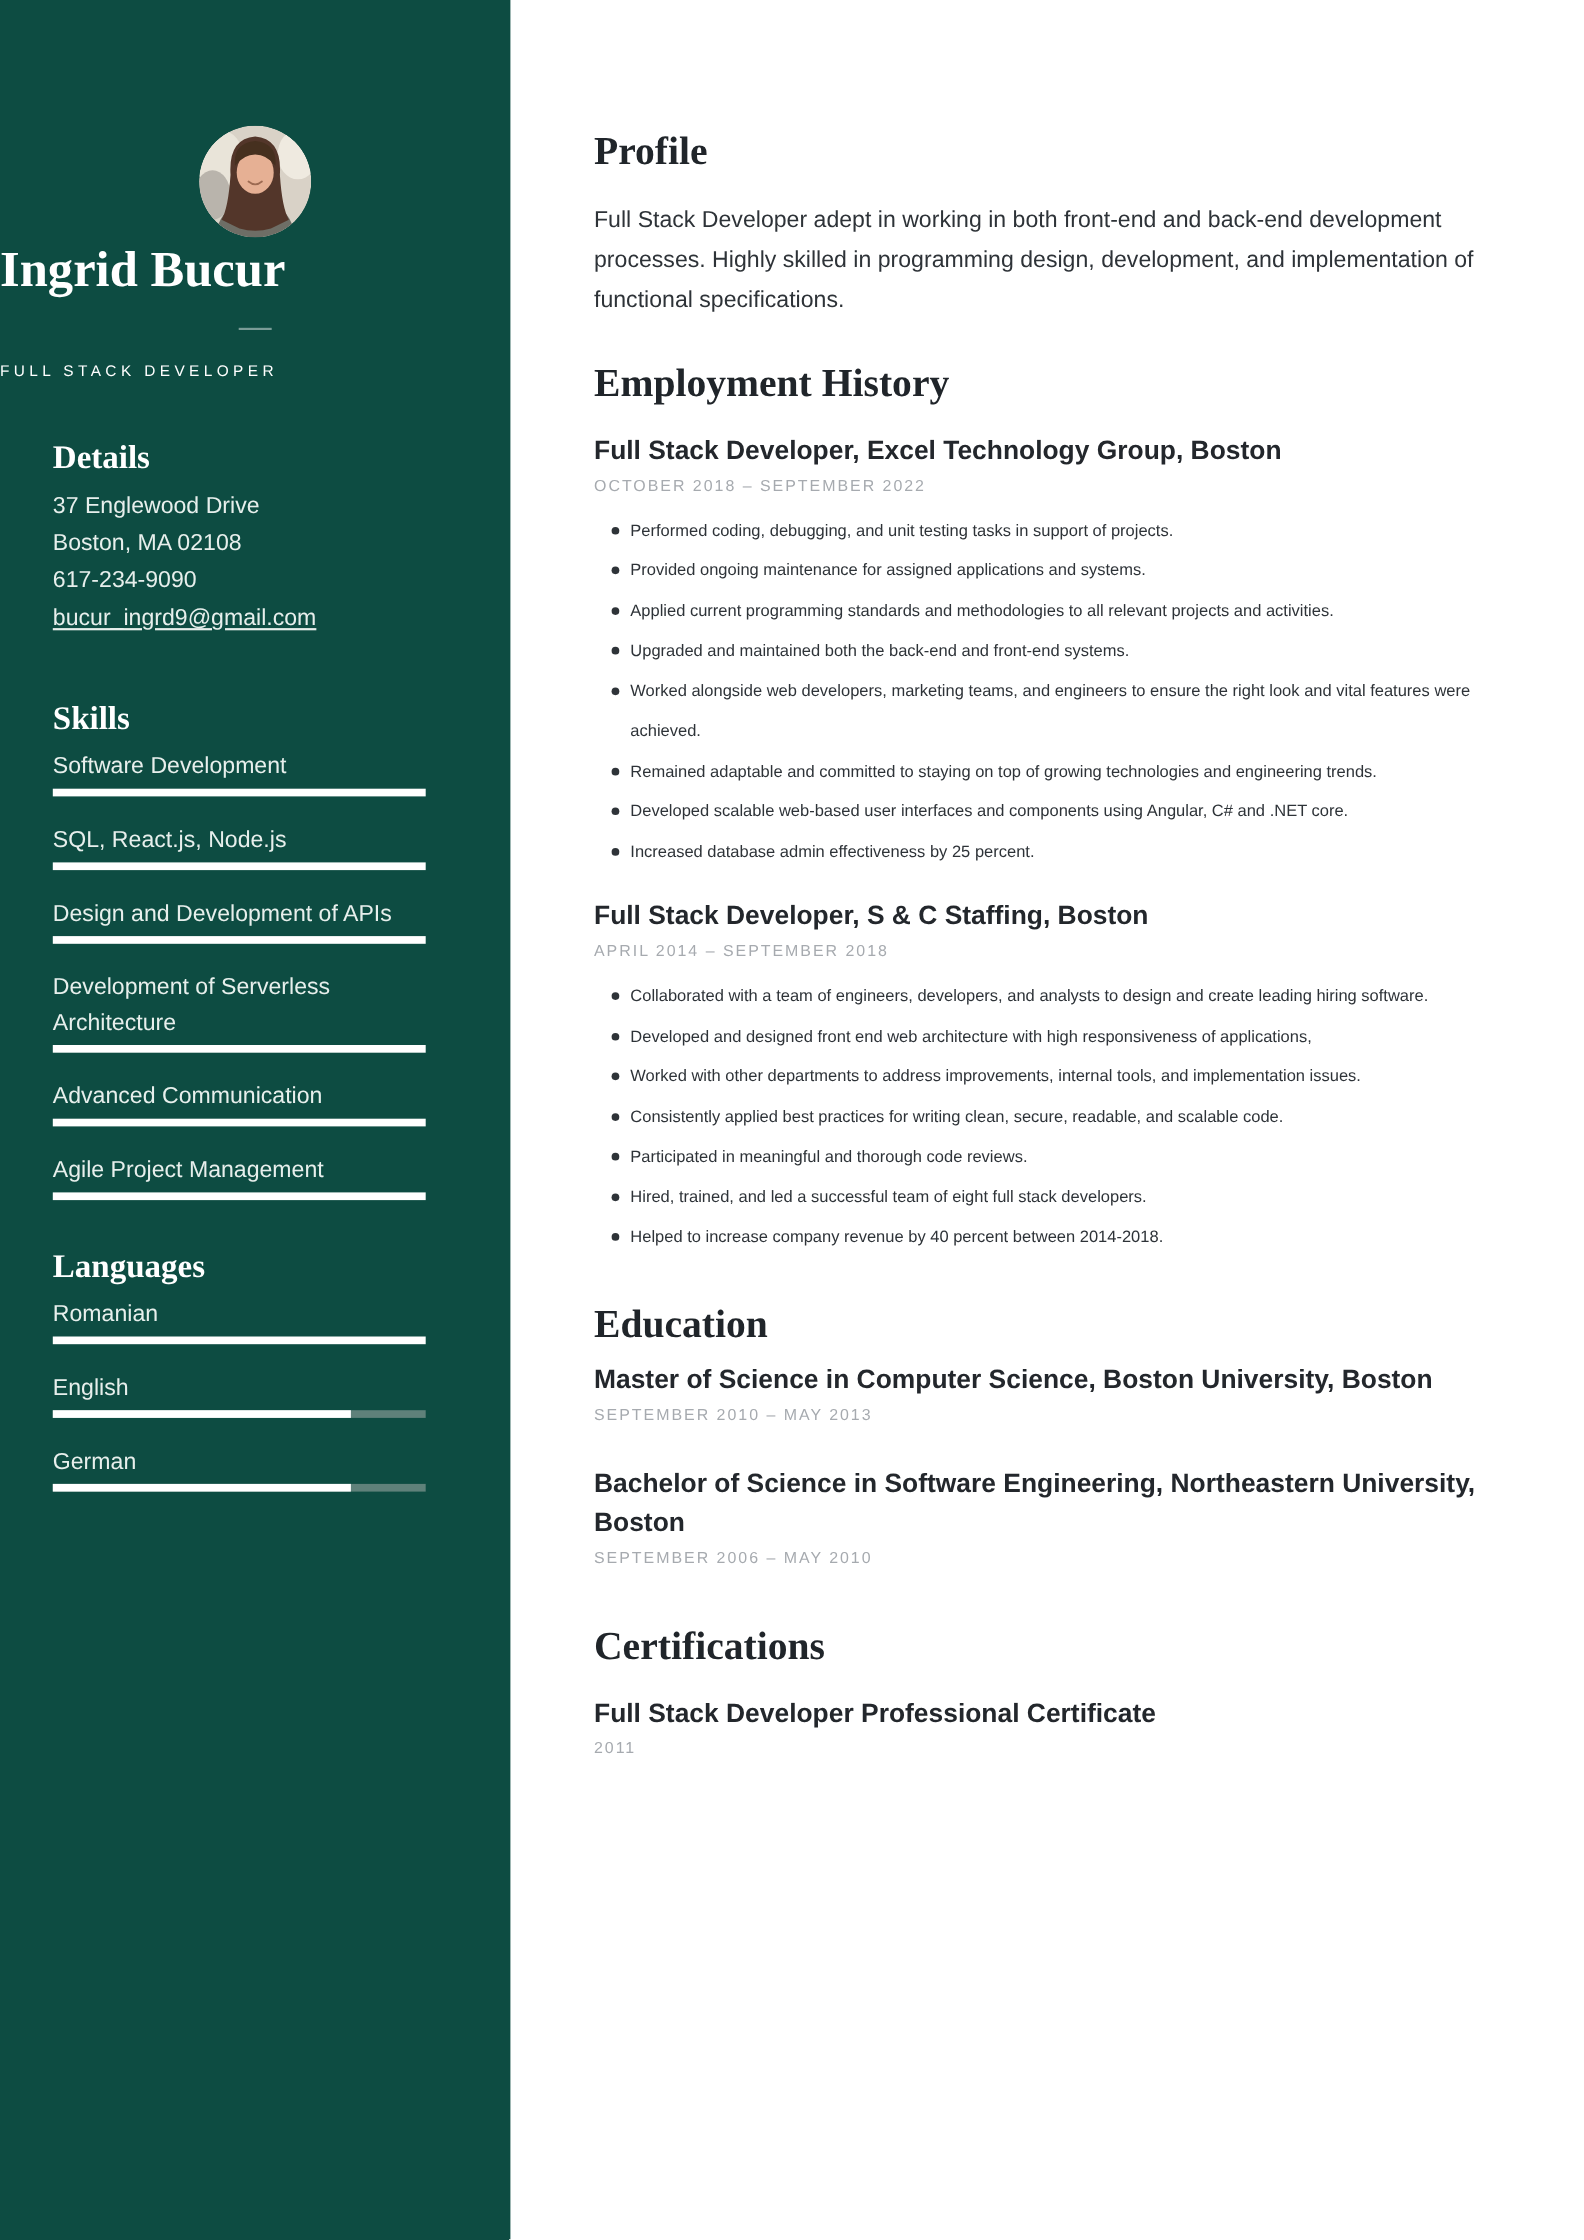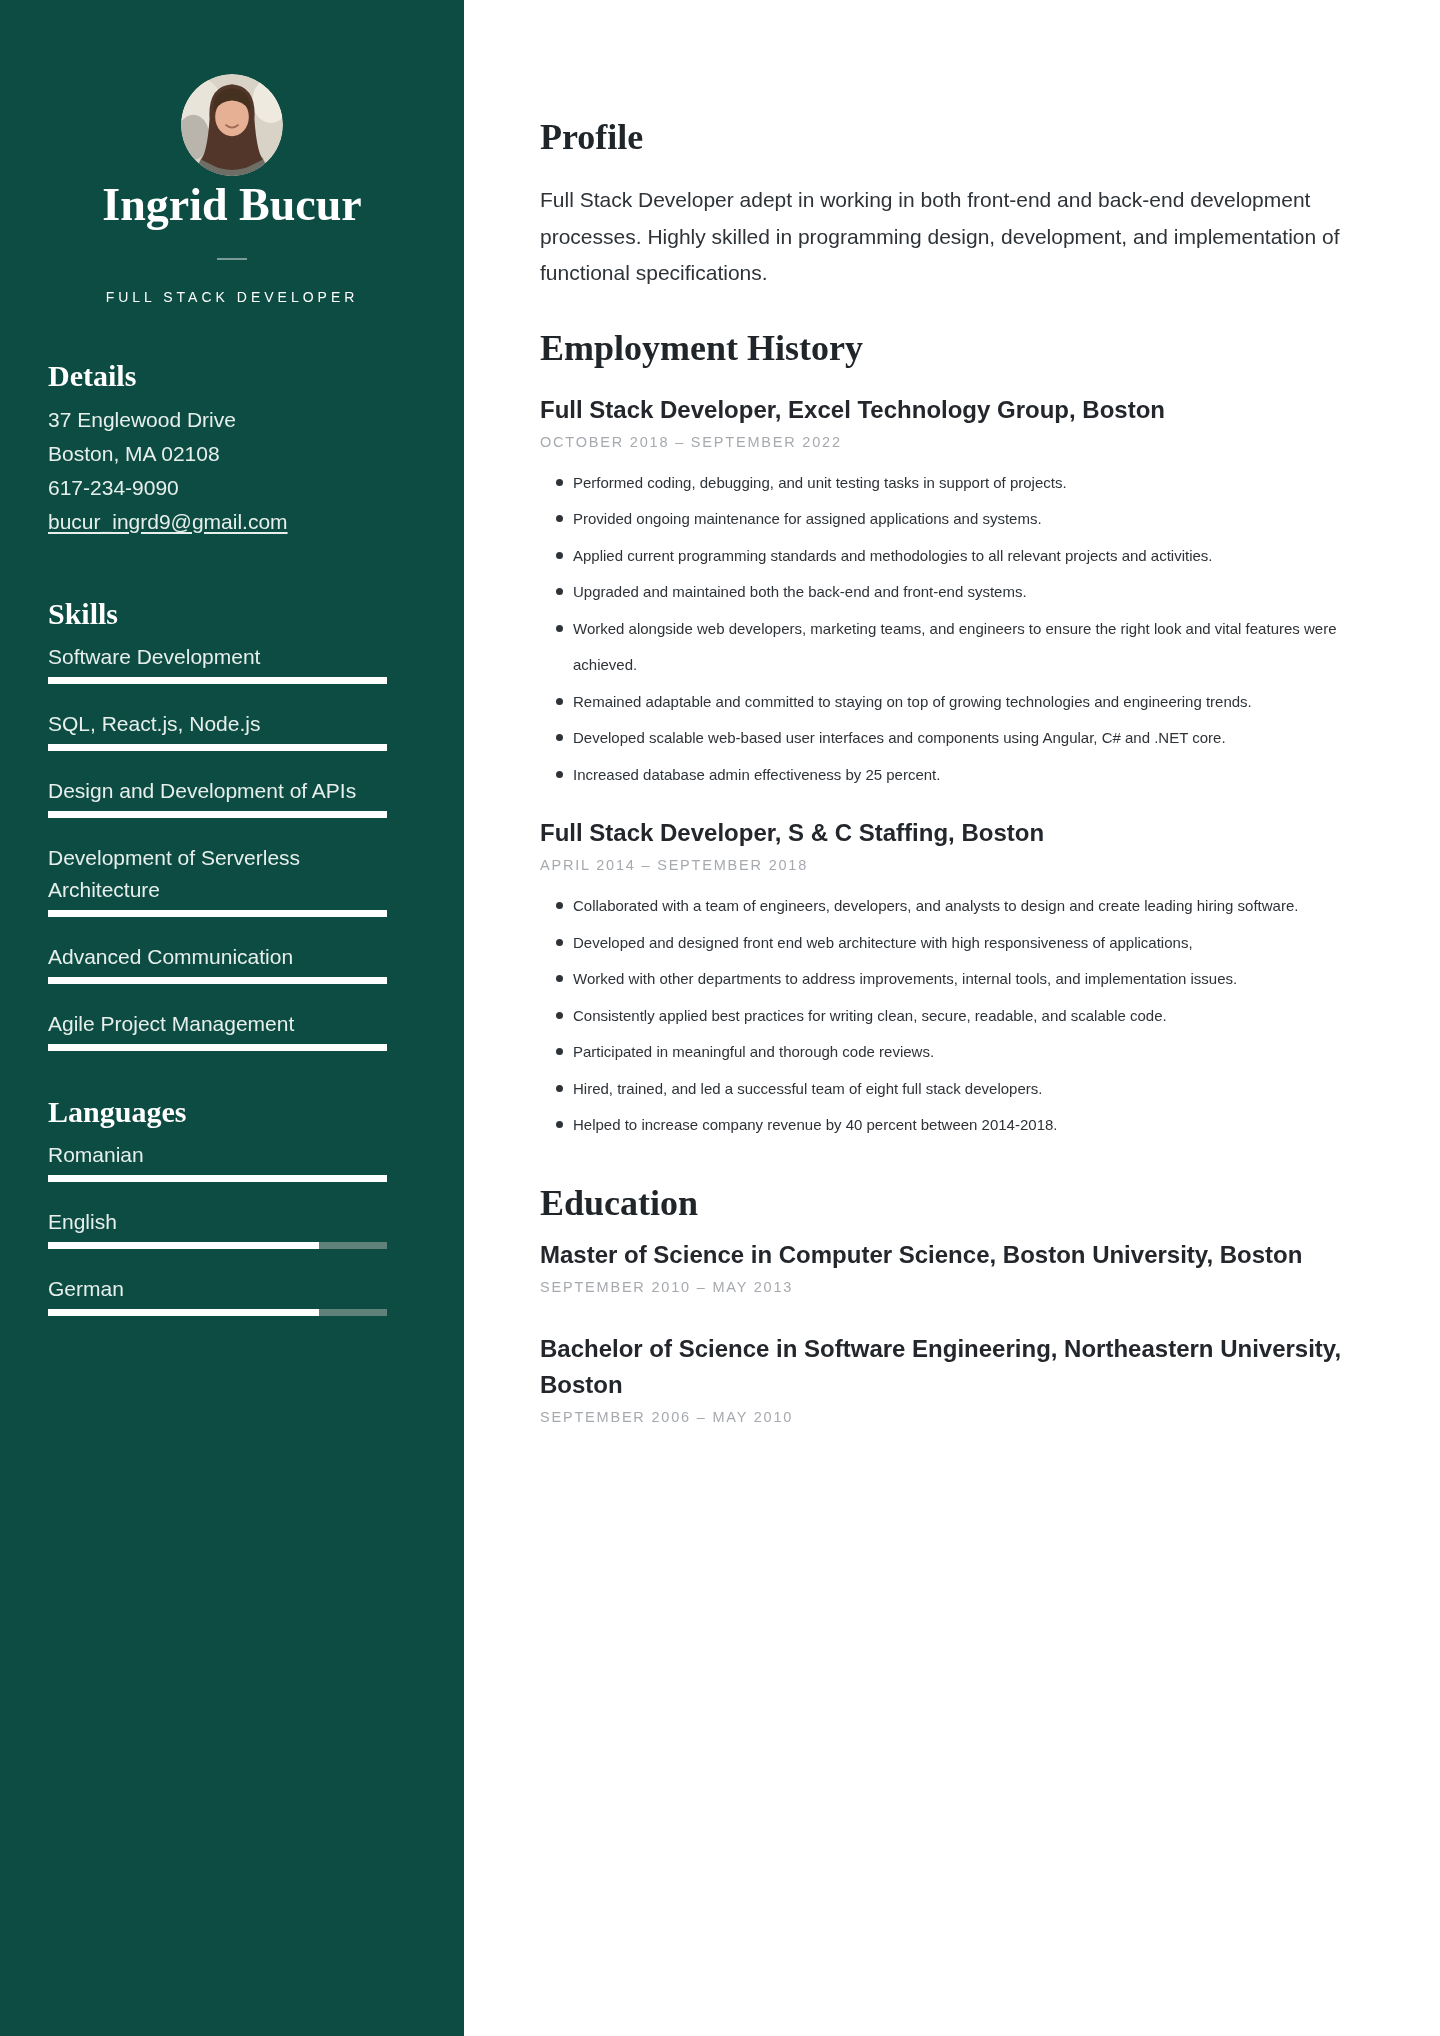--- a/index.html
+++ b/index.html
@@ -15,21 +15,21 @@
   html,body{width:1440px;}
   body{
     position:relative;height:2036px;background:#ffffff;
     font-family:"Liberation Sans",sans-serif;color:var(--body-text);
   }
   
   .sidebar{
     position:absolute;left:0;top:0;width:464px;height:2036px;
     background:var(--sidebar-bg);color:var(--sidebar-text);
   }
-  .side-header{text-align:center;padding-top:74px;}
+  .side-header{padding-top:114px;}
   .avatar{
     width:102px;height:102px;border-radius:50%;margin:0 auto;overflow:hidden;display:block;
   }
   .side-name{
     font-family:"Liberation Serif",serif;font-weight:700;color:#ffffff;
     font-size:46px;line-height:54px;margin-top:2px;
   }
   .side-divider{
     width:30px;height:2px;background:rgba(255,255,255,.45);
     margin:26px auto 0;
@@ -314,13 +314,22 @@
     <div class="entry-period">SEPTEMBER 2010 – MAY 2013</div>
   </article>
 
   <article class="edu-entry">
     <h3 class="entry-title">Bachelor of Science in Software Engineering, Northeastern University, Boston</h3>
     <div class="entry-period">SEPTEMBER 2006 – MAY 2010</div>
   </article>
 </div>
   </section>
 
+  <section class="section-certifications">
+    <h2>Certifications</h2>
+    <div id="certifications-list">
+  <article class="edu-entry cert-entry">
+    <h3 class="entry-title">Full Stack Developer Professional Certificate</h3>
+    <div class="entry-period">2011</div>
+  </article>
+</div>
+  </section>
 </main>
 
 </body></html>

